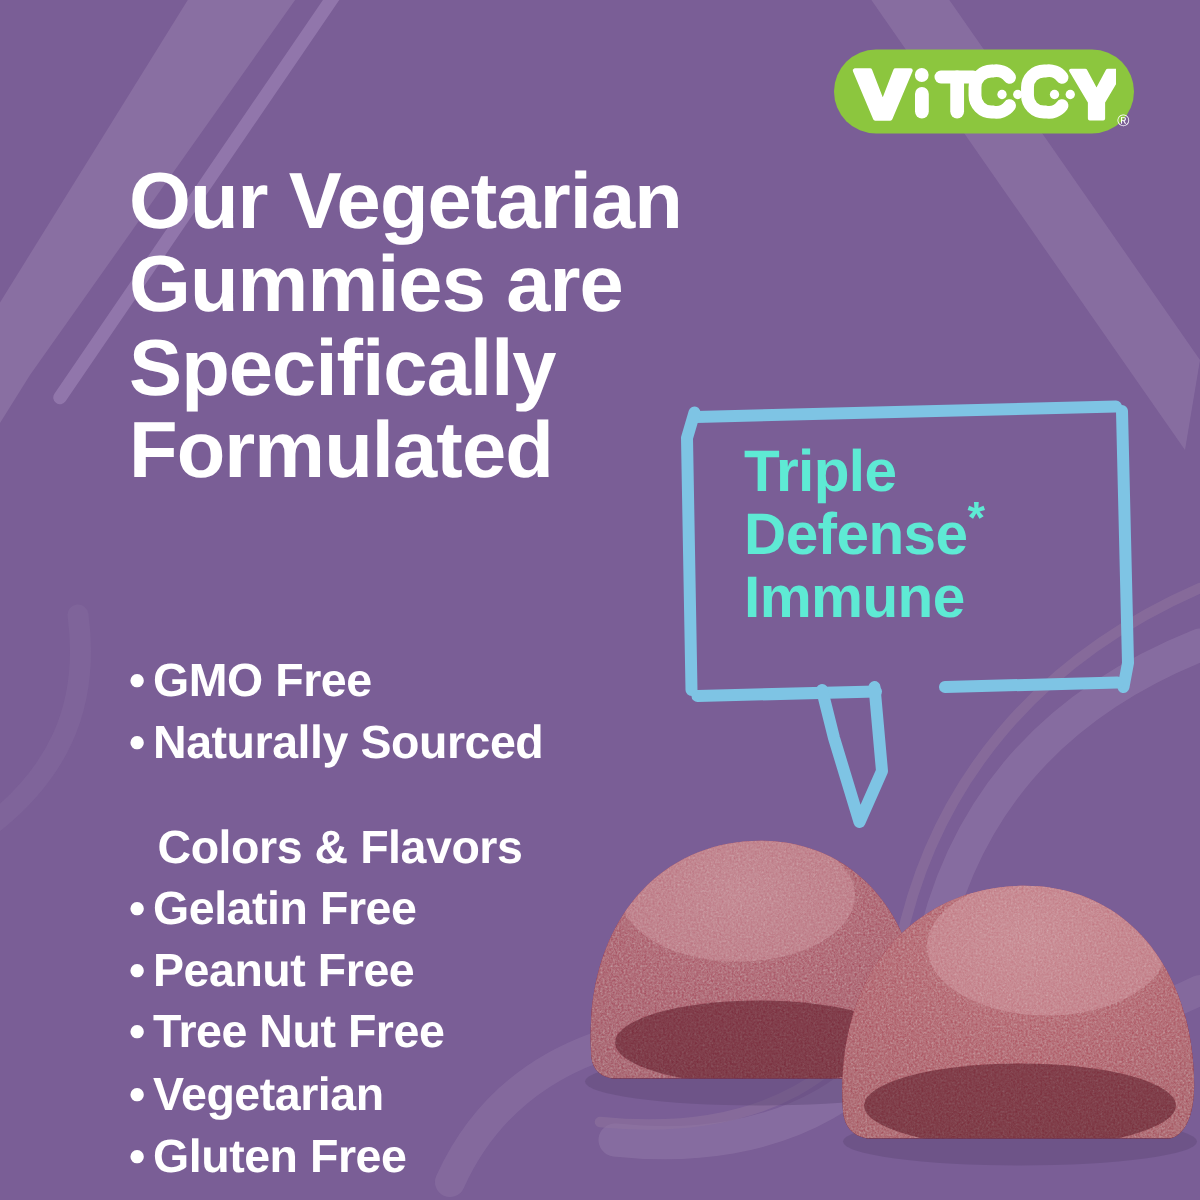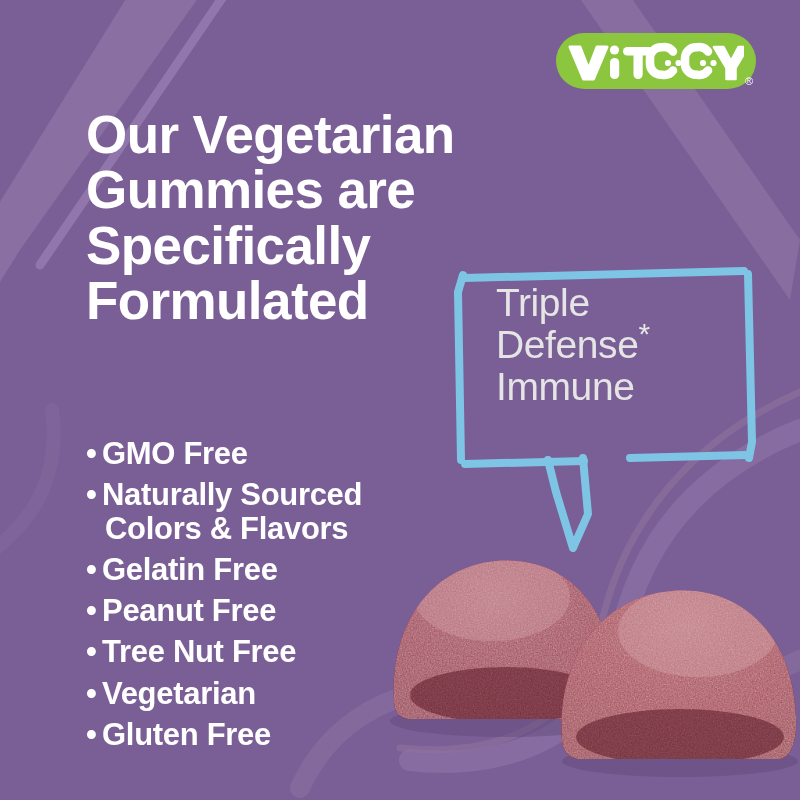--- a/index.html
+++ b/index.html
@@ -65,35 +65,35 @@
     display:block;
     margin-bottom:7px;
     text-indent:0;
     padding-left:16px;
     position:relative;
   }
   #bullet-list .bullet-item .bullet-dot {
     position:absolute; left:0; top:0;
   }
   #bullet-list .bullet-item .bullet-text { display:block; }
-  #bullet-list .bullet-item .bullet-text-2 { display:block; padding-left:3px; }
+  #bullet-list .bullet-item .bullet-text-2 { display:block; padding-left:3px;margin-top:36px; }
 
   
   #speech-bubble {
     position:absolute;
     left:452px; top:262px;
     width:310px; height:290px;
   }
   #bubble-text {
     position:absolute;
-    left:44px; top:20px;
+    left:44px; top:32px;
     width:250px;
-    color:#e5e5e5;
+    color:#5eead4;
     font-size:39px;
-    font-weight:normal;
+    font-weight:bold;
     line-height:1.08;
     letter-spacing:-0.4px;
   }
   #bubble-text .bub-line { display:block; white-space:nowrap; }
   #bubble-text .asterisk { font-size:30px; vertical-align:super; line-height:0; }
 
   
   #gummies { position:absolute; left:380px; top:505px; width:420px; height:300px; }
 </style>
 </head>

